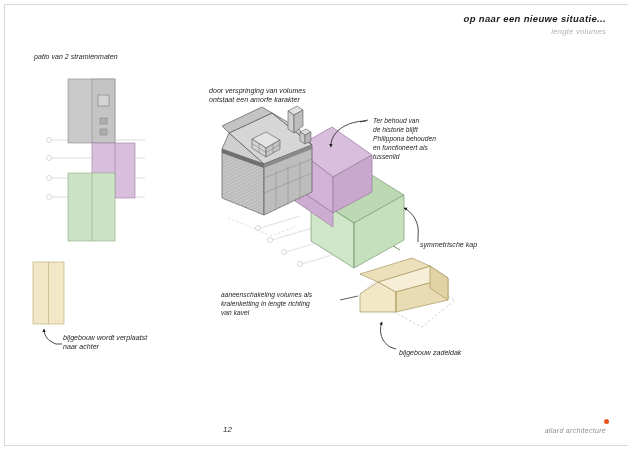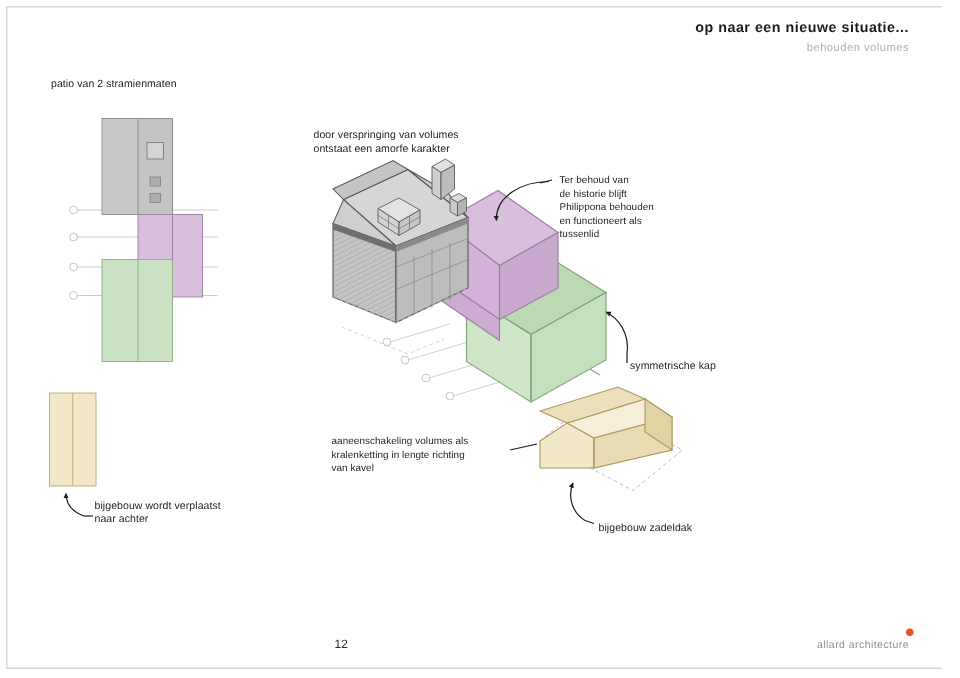--- a/index.html
+++ b/index.html
@@ -9,20 +9,21 @@
   }
   body {
     font-family: "Liberation Sans", sans-serif;
   }
   #slide {
     position: relative;
     width: 628px;
     height: 452px;
     background: #ffffff;
     overflow: hidden;
+    font-style: italic;
   }
   .page-border {
     position: absolute;
     left: 4px; top: 4px;
     width: 630px; height: 442px;
     border: 1px solid #d8d8d8;
     box-sizing: border-box;
     pointer-events: none;
   }
 
@@ -96,21 +97,21 @@
   }
 </style>
 </head>
 <body>
 
 <div id="slide">
 
   <div class="page-border"></div>
 
   <div class="hdr-title">op naar een nieuwe situatie...</div>
-  <div class="hdr-sub">behouden volumes</div>
+  <div class="hdr-sub">lengte volumes</div>
 
   <svg class="art" viewBox="0 0 640 452" xmlns="http://www.w3.org/2000/svg">
     <defs>
       <pattern id="brickhatch" width="3" height="3" patternUnits="userSpaceOnUse" patternTransform="rotate(-27)">
         <path d="M0 0 L3 0" stroke="#8e8e8e" stroke-width="0.35"></path>
         <path d="M0 1.5 L3 1.5" stroke="#8e8e8e" stroke-width="0.35"></path>
       </pattern>
       <marker id="arrowhead" markerWidth="5" markerHeight="5" refX="4" refY="2.2" orient="auto">
         <path d="M0,0 L4.4,2.2 L0,4.4 z" fill="#1d1d1d"></path>
       </marker>

